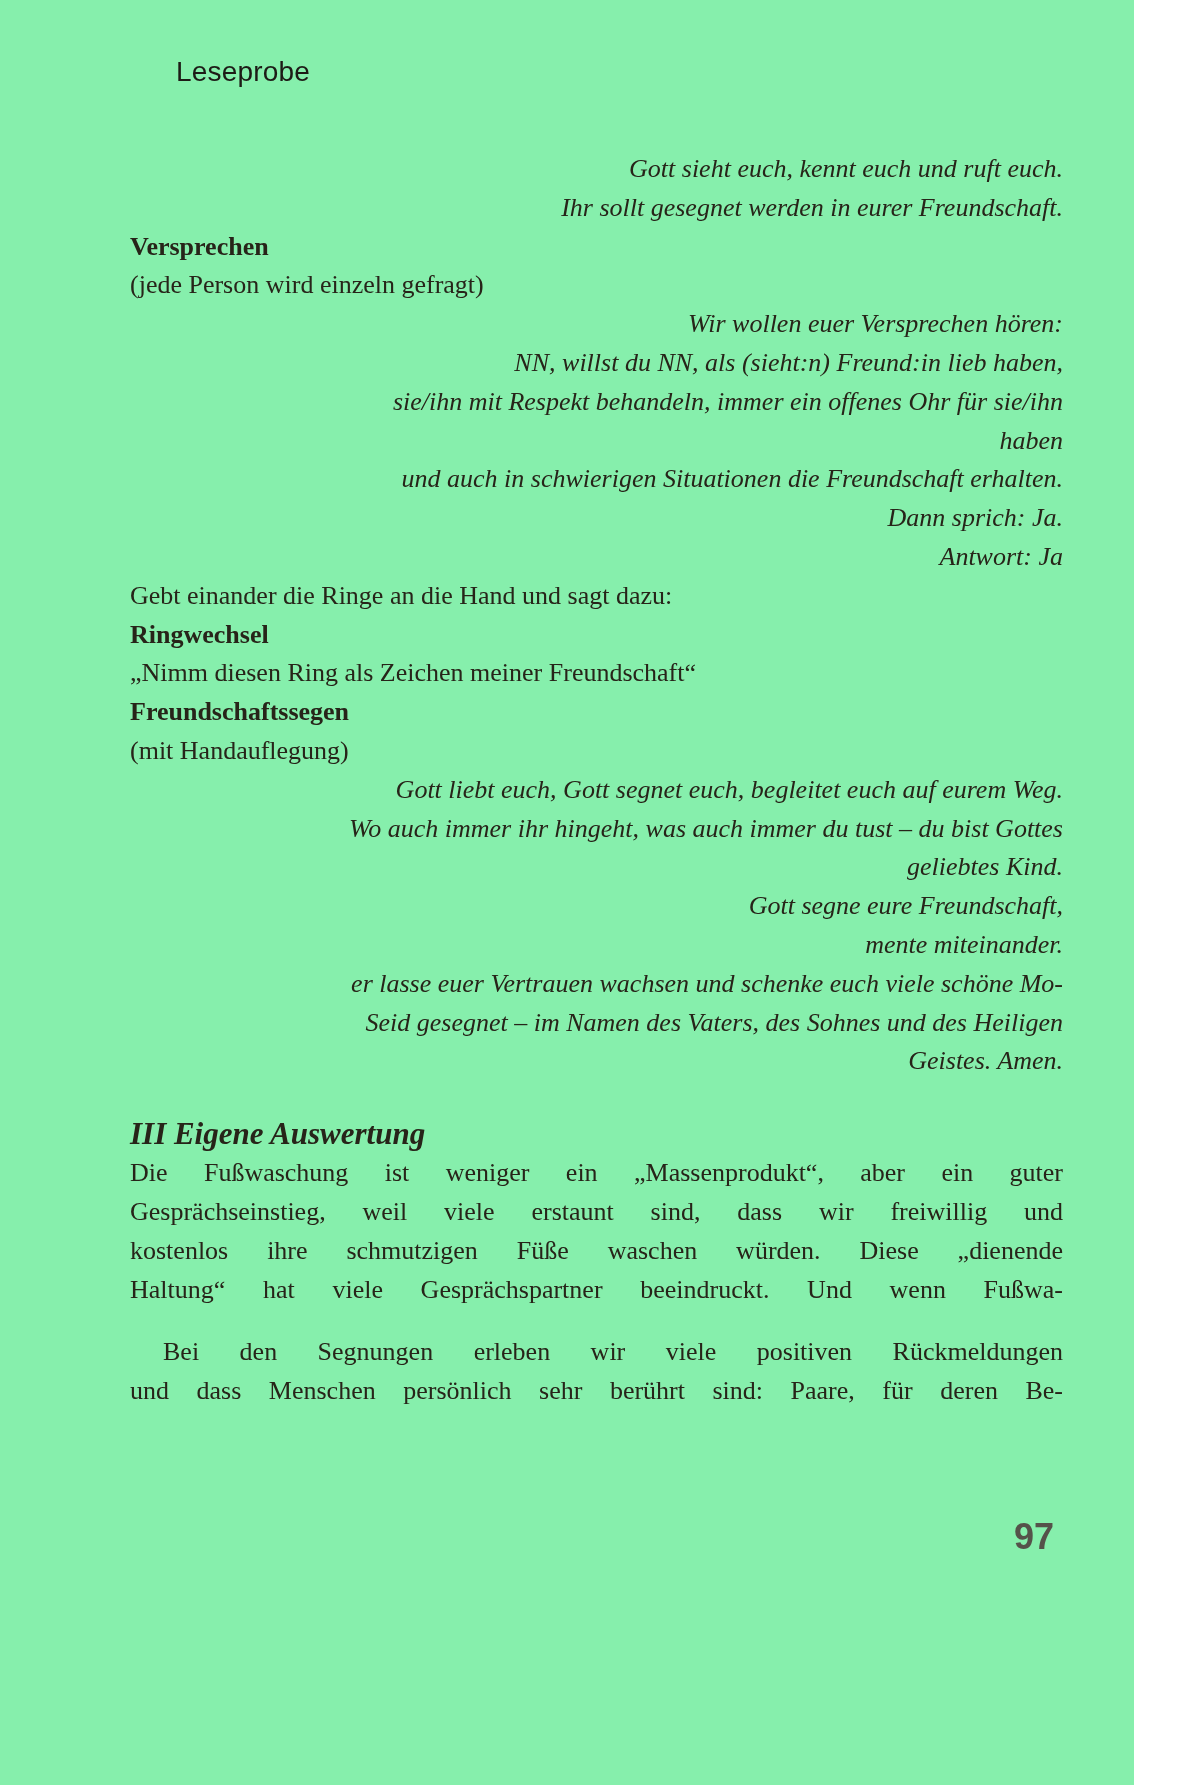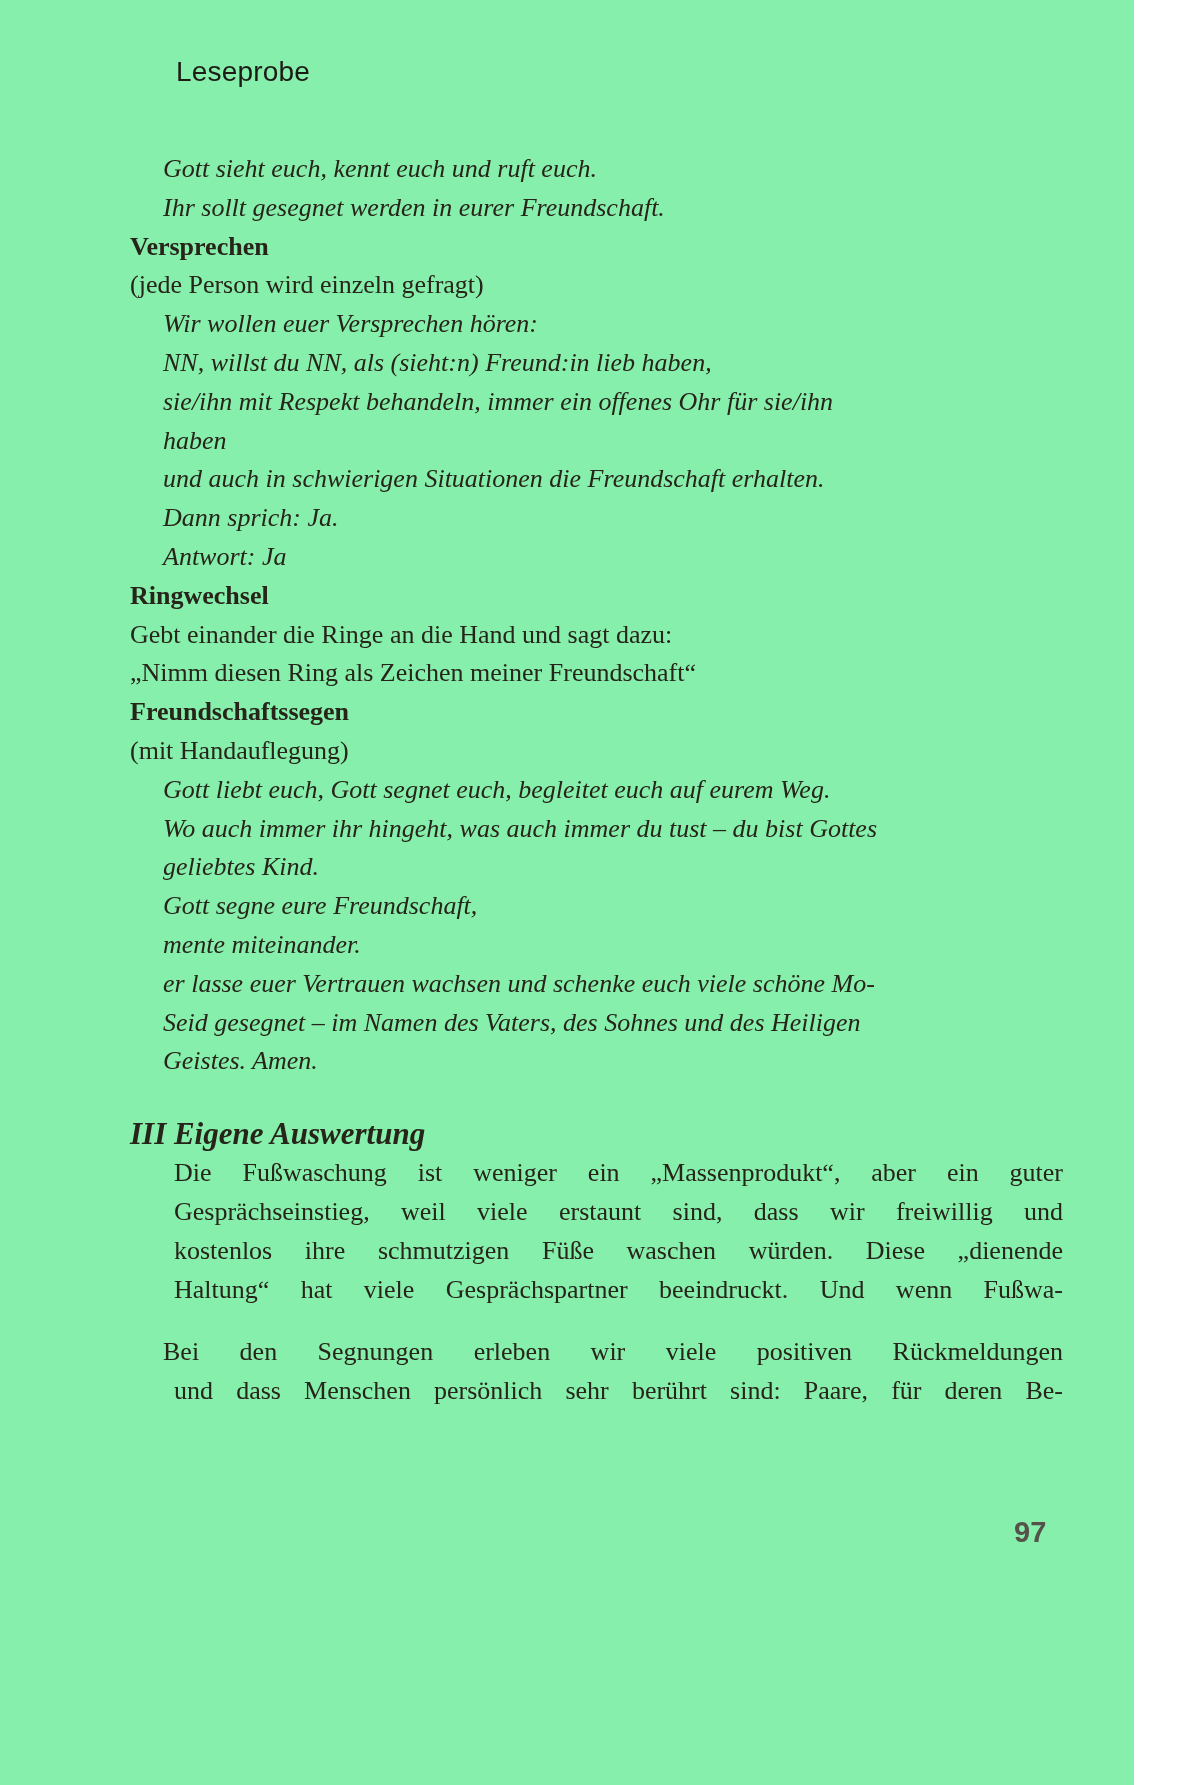--- a/index.html
+++ b/index.html
@@ -32,51 +32,51 @@
     width: 933px;
     font-size: 26px;
     line-height: 38.8px;
     color: #272419;
   }
   .liturgy .tline { white-space: nowrap; }
   .tline { min-height: 38.8px; }
   .line-quote {
     font-style: italic;
     padding-left: 33px;
+    text-align: right;
   }
   .line-heading {
     font-weight: bold;
     font-family: Liberation Serif, serif;
   }
   .line-plain { }
   .line-justify {
     text-align: justify;
     text-align-last: justify;
-    margin-left: 44px;
   }
   .line-justify-indent {
     text-align: justify;
     text-align-last: justify;
     padding-left: 33px;
     margin-top: 24px;
   }
   .section-heading {
     font-weight: bold;
     font-style: italic;
     font-size: 31px;
     margin-top: 33px;
     line-height: 40px;
     color: #272419;
   }
   .page-number {
     position: absolute;
     left: 1014px;
     top: 1516px;
     font-family: "Liberation Sans", sans-serif;
-    font-size: 29px;
+    font-size: 36px;
     font-weight: bold;
     color: #55524a;
   }
 </style>
 </head>
 <body>
 
 <div class="page">
 
   <div class="sample-header">Leseprobe</div>
@@ -89,22 +89,22 @@
         <div class="tline line-quote">Ihr sollt gesegnet werden in eurer Freundschaft.</div>
         <div class="tline line-heading">Versprechen</div>
         <div class="tline line-plain">(jede Person wird einzeln gefragt)</div>
         <div class="tline line-quote">Wir wollen euer Versprechen hören:</div>
         <div class="tline line-quote">NN, willst du NN, als (sieht:n) Freund:in lieb haben,</div>
         <div class="tline line-quote">sie/ihn mit Respekt behandeln, immer ein offenes Ohr für sie/ihn</div>
         <div class="tline line-quote">haben</div>
         <div class="tline line-quote">und auch in schwierigen Situationen die Freundschaft erhalten.</div>
         <div class="tline line-quote">Dann sprich: Ja.</div>
         <div class="tline line-quote">Antwort: Ja</div>
+        <div class="tline line-plain">Gebt einander die Ringe an die Hand und sagt dazu:</div>
         <div class="tline line-heading">Ringwechsel</div>
-        <div class="tline line-plain">Gebt einander die Ringe an die Hand und sagt dazu:</div>
         <div class="tline line-plain">„Nimm diesen Ring als Zeichen meiner Freundschaft“</div>
         <div class="tline line-heading">Freundschaftssegen</div>
         <div class="tline line-plain">(mit Handauflegung)</div>
         <div class="tline line-quote">Gott liebt euch, Gott segnet euch, begleitet euch auf eurem Weg.</div>
         <div class="tline line-quote">Wo auch immer ihr hingeht, was auch immer du tust – du bist Gottes</div>
         <div class="tline line-quote">geliebtes Kind.</div>
         <div class="tline line-quote">Gott segne eure Freundschaft,</div>
         <div class="tline line-quote">mente miteinander.</div>
         <div class="tline line-quote">er lasse euer Vertrauen wachsen und schenke euch viele schöne Mo-</div>
         <div class="tline line-quote">Seid gesegnet – im Namen des Vaters, des Sohnes und des Heiligen</div>

